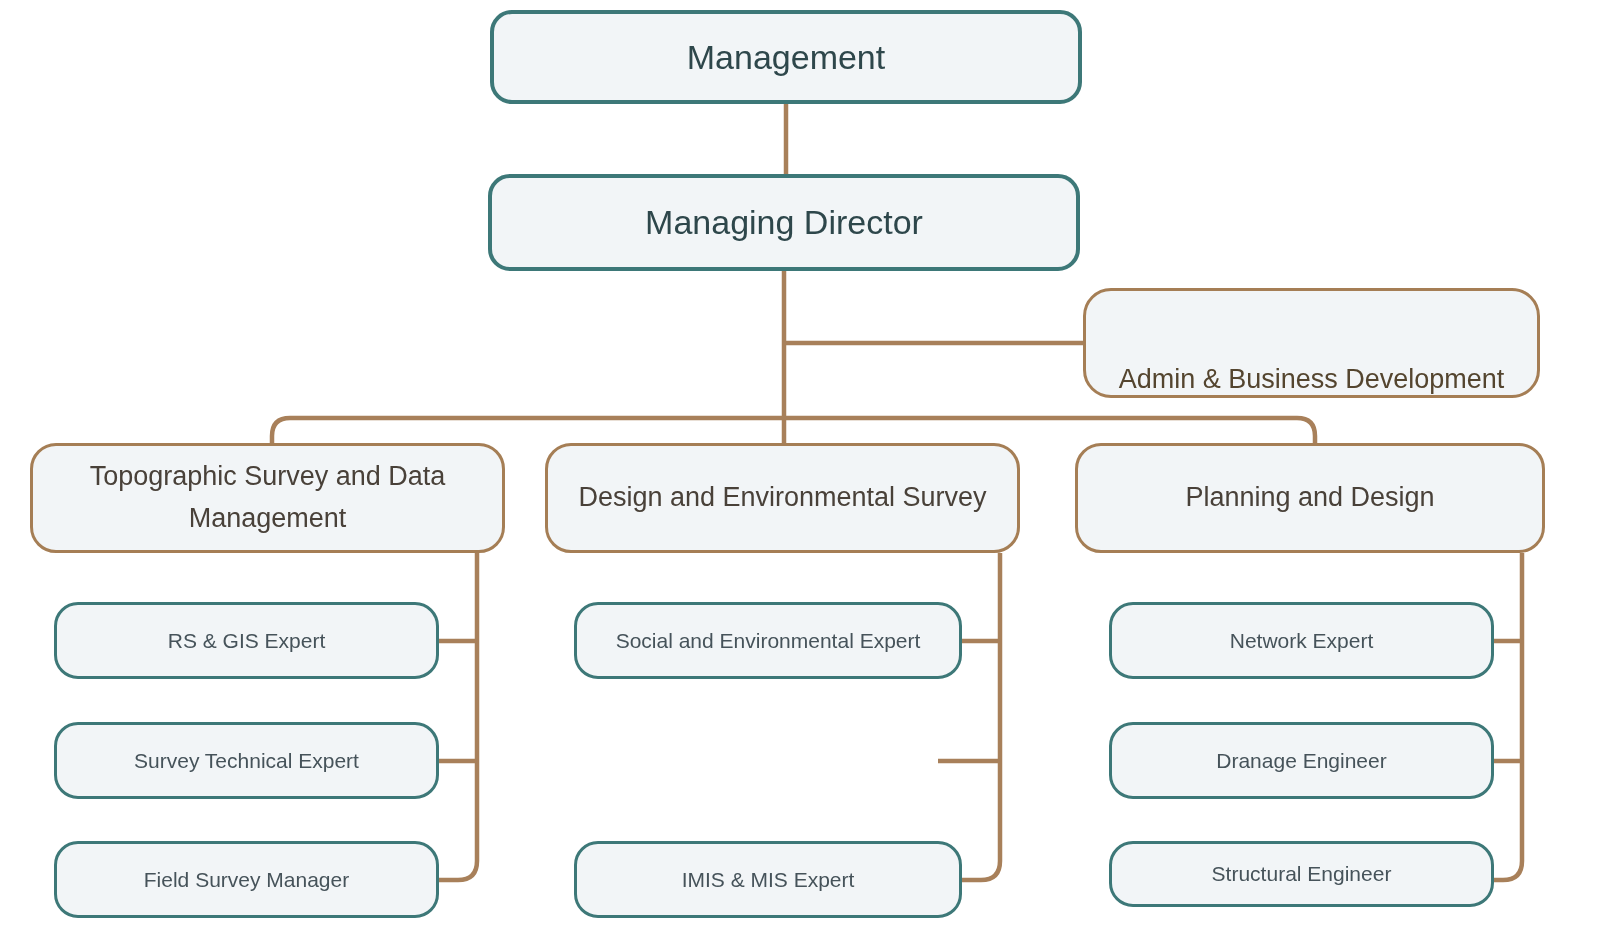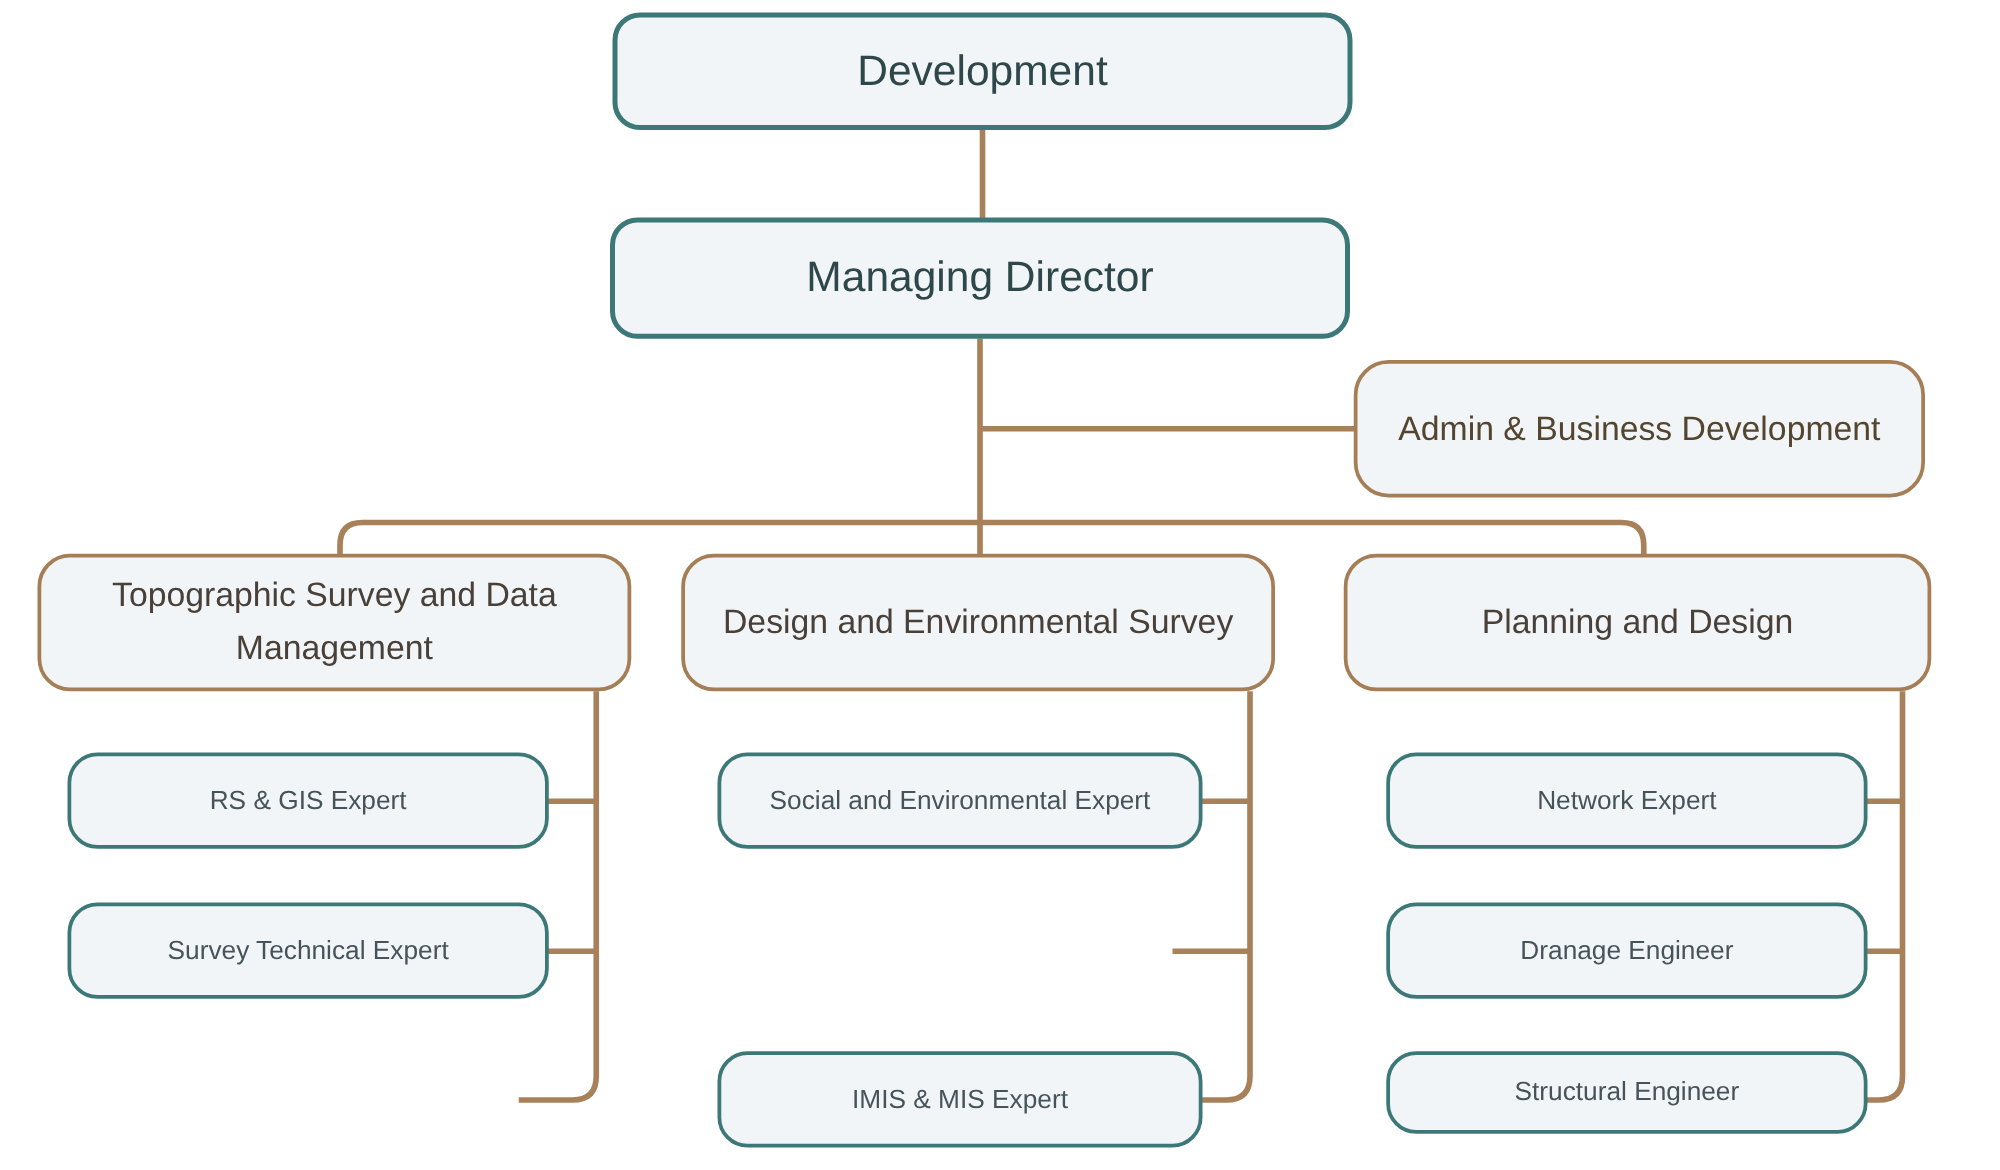--- a/index.html
+++ b/index.html
@@ -34,20 +34,21 @@
     border:4px solid var(--teal-border);
     border-radius:22px;
     color:var(--teal-text);
     font-size:34px;
   }
   .box.admin{
     border:3px solid var(--brown-border);
     border-radius:28px;
     color:var(--admin-text);
     font-size:27px;
+    align-items:flex-end;
   }
   .box.branch{
     border:3px solid var(--brown-border);
     border-radius:26px;
     color:var(--brown-text);
     font-size:27px;
     line-height:1.55;
     padding:0 26px;
   }
   .box.leaf{
@@ -73,21 +74,21 @@
     <path d="M 415 761 L 477 761"></path>
     <path d="M 1000 553 L 1000 861 Q 1000 880 981 880 L 938 880"></path>
     <path d="M 938 641 L 1000 641"></path>
     <path d="M 938 761 L 1000 761"></path>
     <path d="M 1522 553 L 1522 861 Q 1522 880 1503 880 L 1470 880"></path>
     <path d="M 1470 641 L 1522 641"></path>
     <path d="M 1470 761 L 1522 761"></path>
   </svg>
 
   <div class="box top" style="left:490px;top:10px;width:592px;height:94px">
-    <span>Development</span>
+    <span>Management</span>
   </div>
 
   <div class="box top" style="left:488px;top:174px;width:592px;height:97px">
     <span>Managing Director</span>
   </div>
 
   <div class="box admin" style="left:1083px;top:288px;width:457px;height:110px">
     <span>Admin &amp; Business Development</span>
   </div>
 
@@ -102,20 +103,23 @@
   <div class="box branch" style="left:1075px;top:443px;width:470px;height:110px">
     <span>Planning and Design</span>
   </div>
 
   <div class="box leaf" style="left:30px;top:602px;width:385px;height:77px">
     <span>RS &amp; GIS Expert</span>
   </div>
   <div class="box leaf" style="left:30px;top:722px;width:385px;height:77px">
     <span>Survey Technical Expert</span>
   </div>
+  <div class="box leaf" style="left:30px;top:841px;width:385px;height:77px">
+    <span>Field Survey Manager</span>
+  </div>
 
   <div class="box leaf" style="left:550px;top:602px;width:388px;height:77px">
     <span>Social and Environmental Expert</span>
   </div>
   <div class="box leaf" style="left:550px;top:841px;width:388px;height:77px">
     <span>IMIS &amp; MIS Expert</span>
   </div>
 
   <div class="box leaf" style="left:1085px;top:722px;width:385px;height:77px">
     <span>Dranage Engineer</span>

